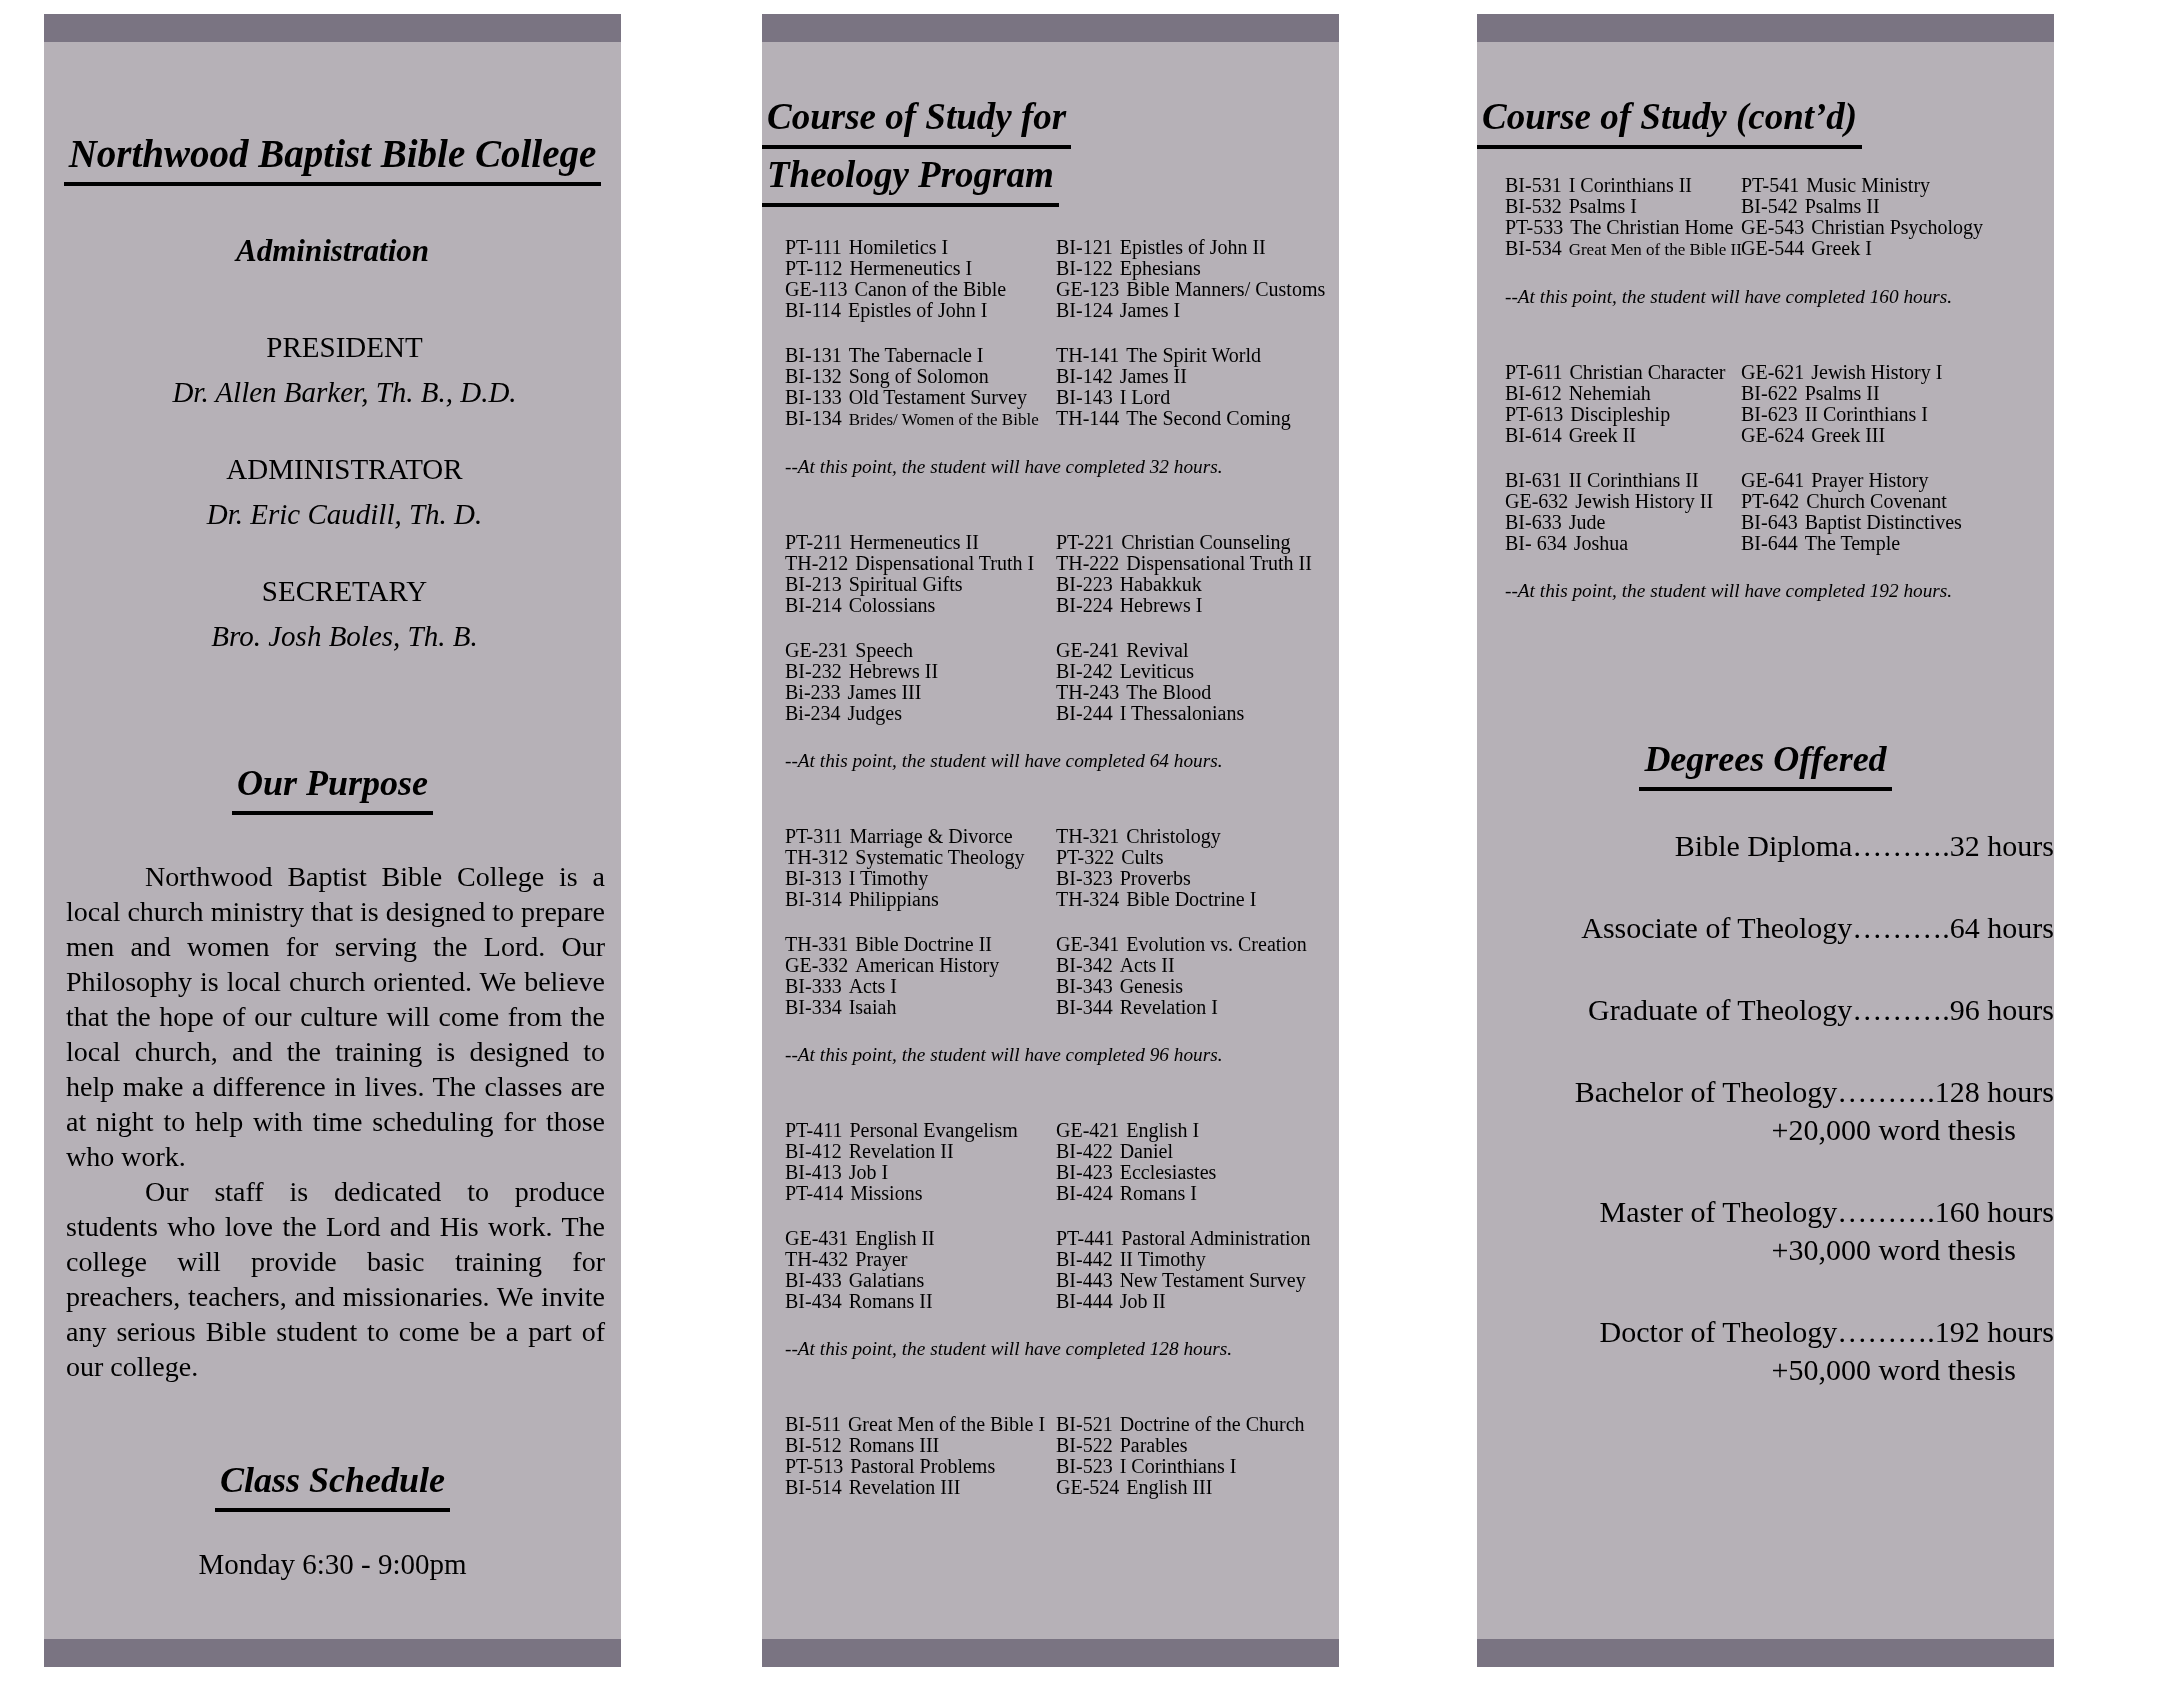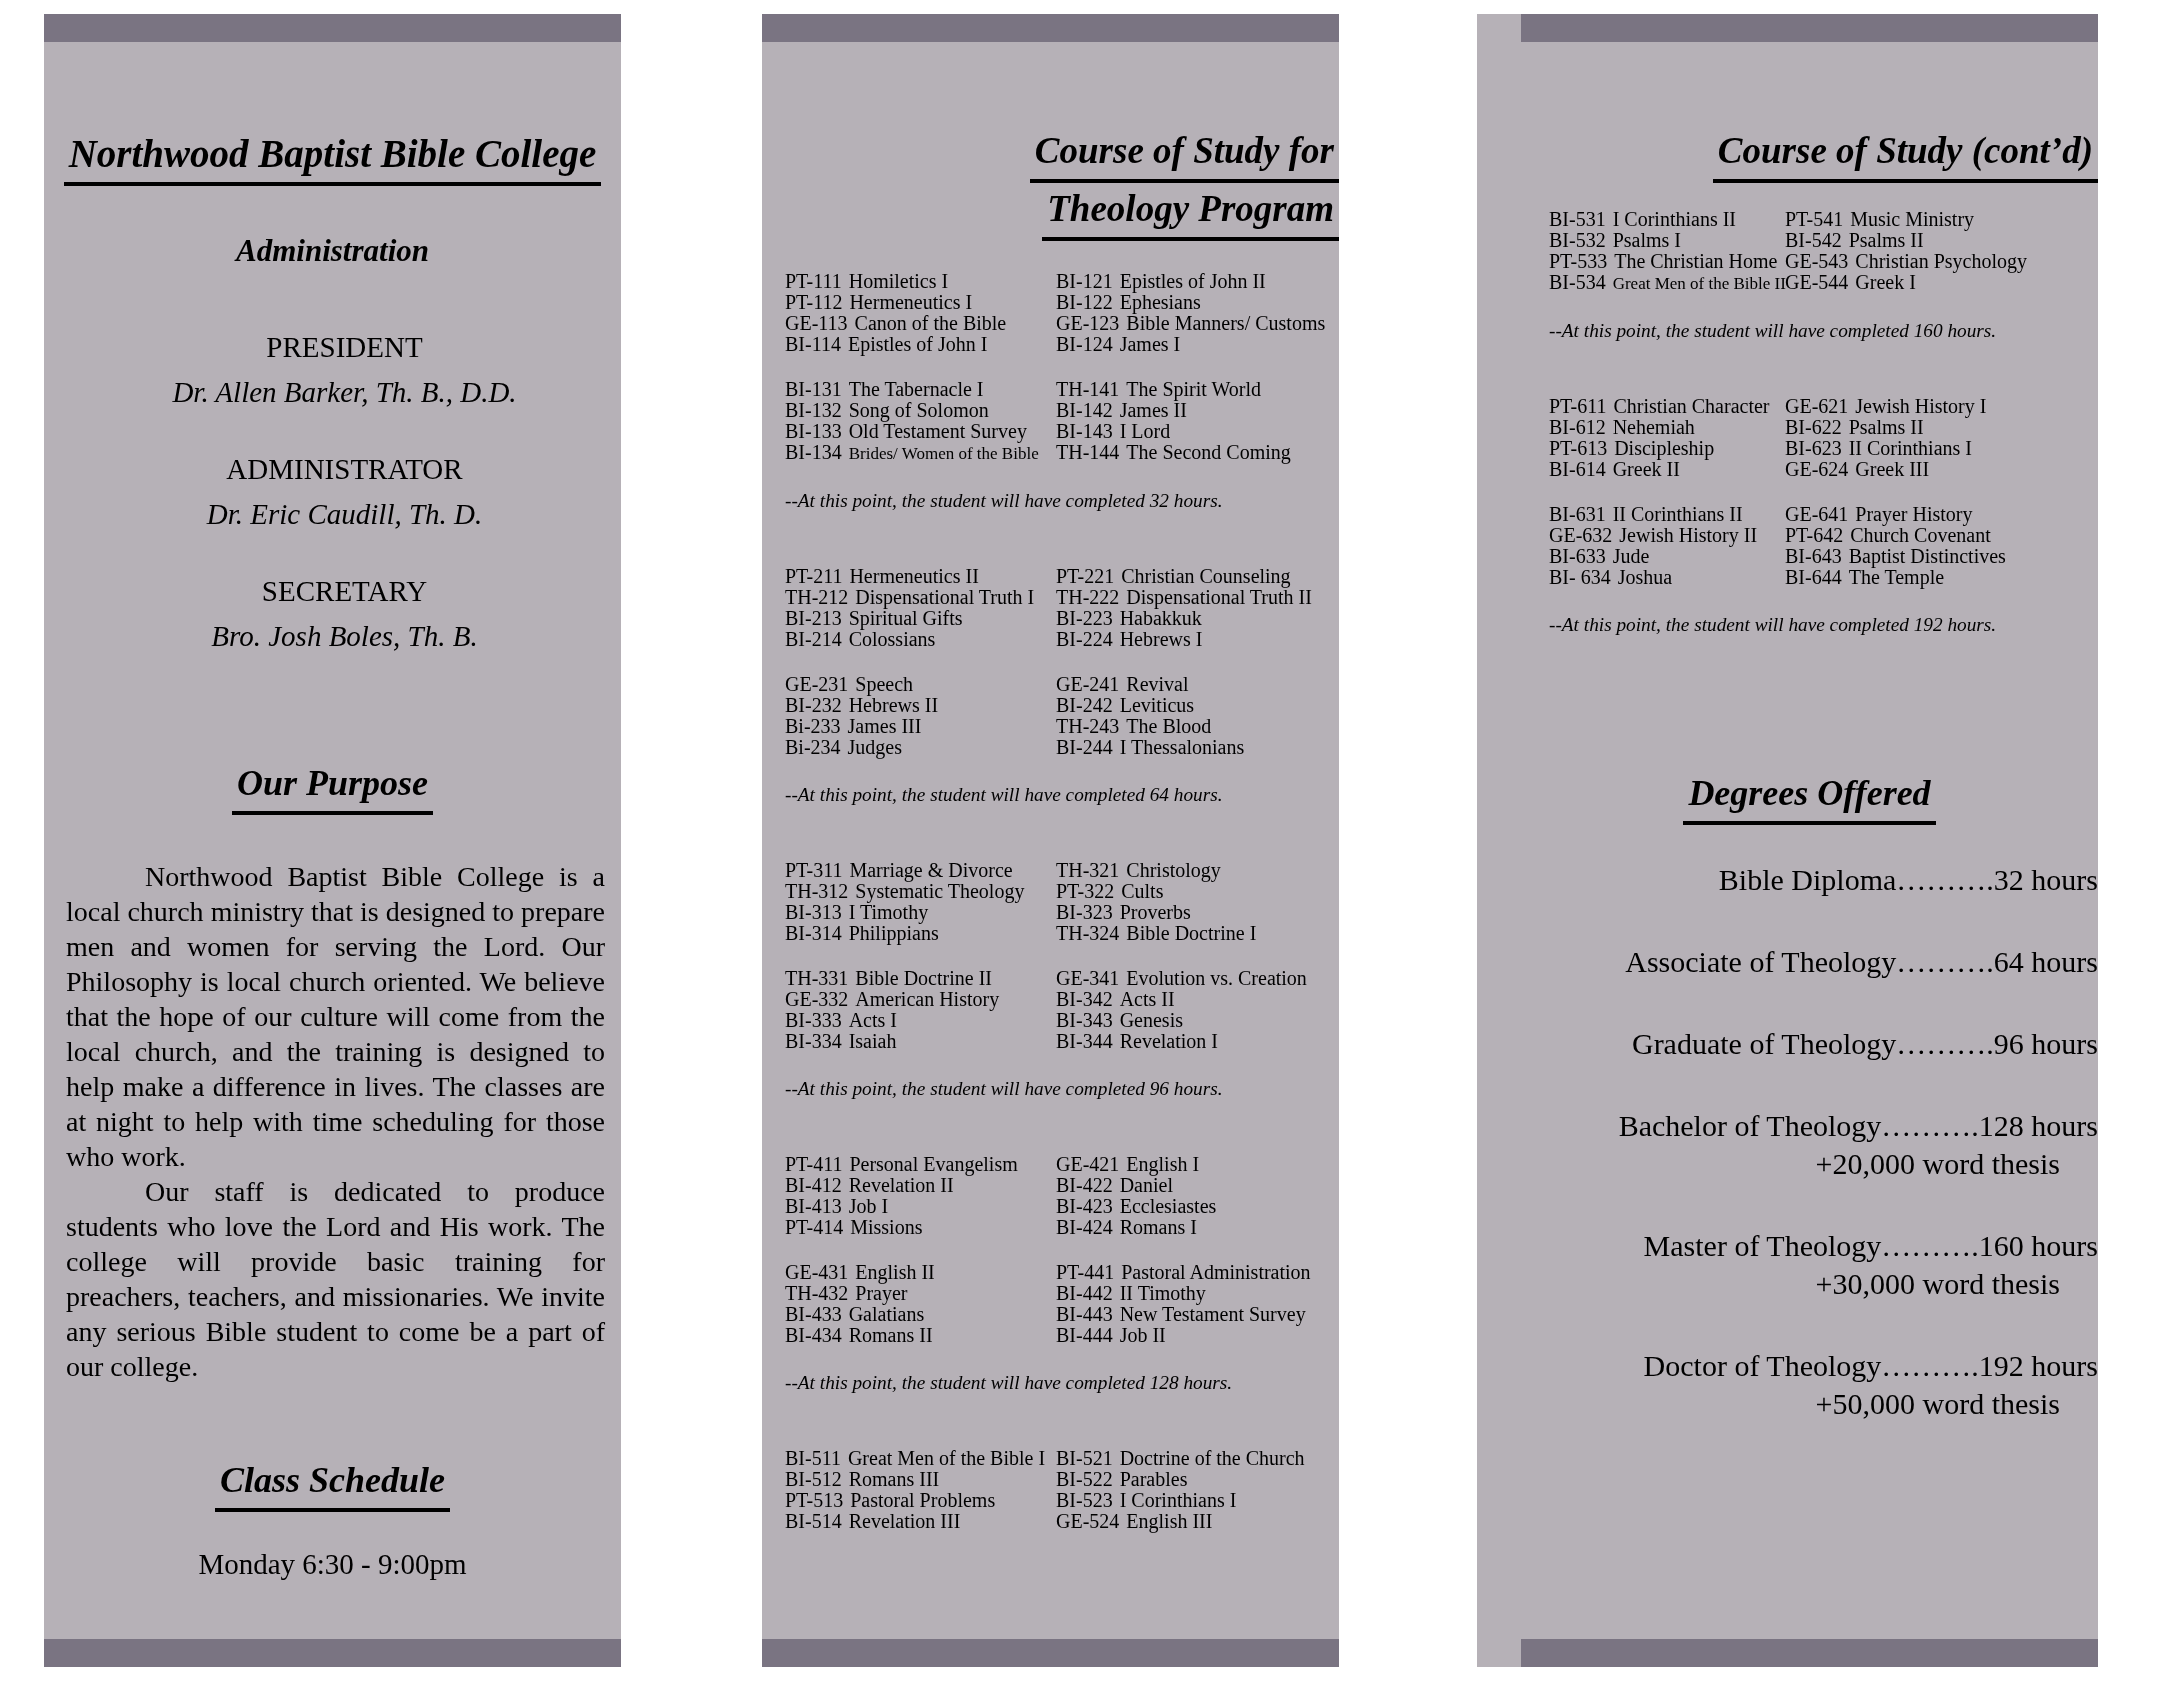--- a/index.html
+++ b/index.html
@@ -6,41 +6,41 @@
   body{
     width:2178px;height:1683px;position:relative;background:#ffffff;
     font-family:"Liberation Serif", serif;color:#000000;
   }
   .panel{
     position:absolute;top:14px;width:577px;height:1653px;
     background:#b6b1b7;display:flex;flex-direction:column;
   }
   #panel-left{left:44px;}
   #panel-middle{left:762px;}
-  #panel-right{left:1477px;padding-left:44px;}
+  #panel-right{left:1477px;}
   .bar{height:28px;background:#7a7482;flex:none;}
   .panel-body{flex:1;overflow:hidden;position:relative;}
 
   .u{display:inline-block;border-bottom:4px solid #000;padding:0 5px 3px;}
 
   
   .college-title{margin:87px 8px 0;text-align:center;font-size:39px;font-weight:bold;font-style:italic;line-height:50px;}
   .admin-heading{margin-top:45px;text-align:center;font-size:31px;font-weight:bold;font-style:italic;line-height:40px;}
   .officer{margin-top:32px;text-align:center;font-size:29px;line-height:45px;margin-left:24px;}
   .officer.first{margin-top:54px;}
   .officer-name{font-style:italic;}
   .sec-heading{text-align:center;font-size:36px;font-weight:bold;font-style:italic;line-height:50px;}
   .sec-heading.purpose{margin-top:99px;}
   .sec-heading.schedule{margin-top:71px;}
   .body-par{margin:0 16px 0 22px;font-size:28px;line-height:35px;text-align:justify;text-indent:79px;}
   .body-par.firstpar{margin-top:44px;}
   .schedule-time{margin-top:36px;text-align:center;font-size:29px;}
 
   
-  .panel-title{margin-top:83px;text-align:right;font-size:37px;font-weight:bold;font-style:italic;line-height:51px;}
+  .panel-title{margin-top:49px;text-align:left;font-size:37px;font-weight:bold;font-style:italic;line-height:51px;}
   .courses{margin-top:30px;}
   #panel-right .courses{margin-top:26px;}
   .course-block{margin-bottom:24px;}
   .course-row{display:flex;font-size:20px;line-height:21px;}
   .course-cell{white-space:nowrap;}
   .course-cell.left{margin-left:23px;width:271px;flex:none;}
   #panel-right .course-cell.left{margin-left:28px;width:236px;}
   .course-cell.right{flex:1;}
   .course-code{margin-right:7px;}
   .course-title.small{font-size:17px;}

